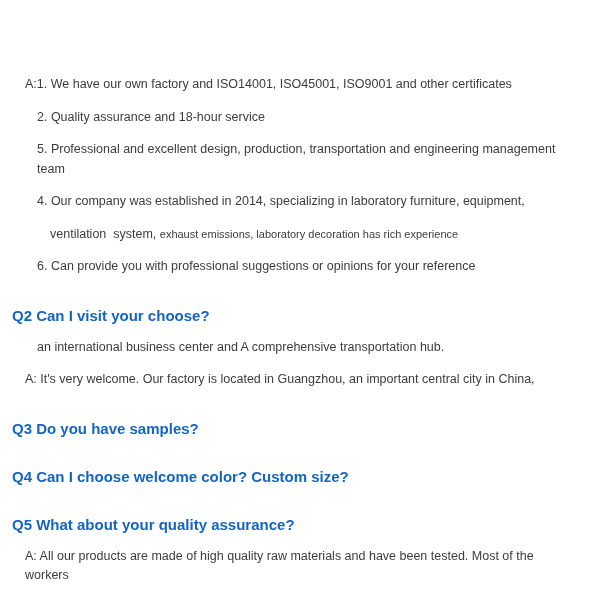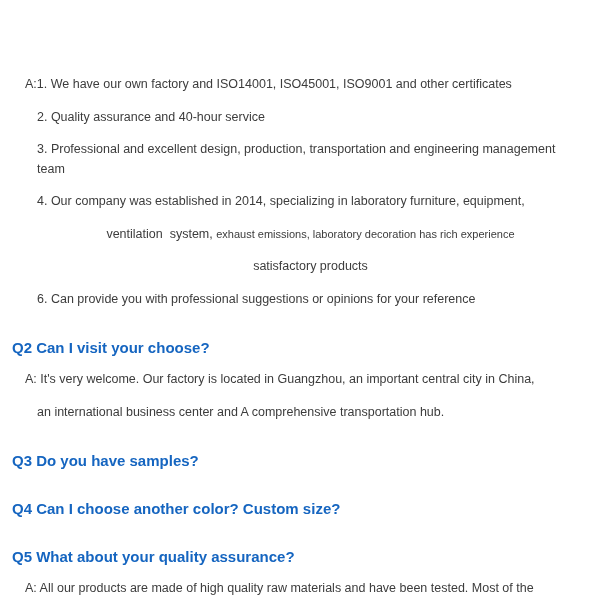--- a/index.html
+++ b/index.html
@@ -31,52 +31,51 @@
     line-height: 18px;
   }
   .line {
     margin: 13px;
     font-size: 12.5px;
     line-height: 19.5px;
     color: var(--body-color, #3c3c3c);
     white-space: pre-wrap;
   }
   .ind1 { padding-left: 12px; }   
-  .ind2 { padding-left: 25px; text-align: center; }   
+  .ind2 { padding-left: 25px; }   
   .small-run {
     font-size: 11px;
   }
 </style>
 </head>
 <body>
 
 <div class="page">
 
   <section class="faq-section">
     <p class="line">A:1. We have our own factory and ISO14001, ISO45001, ISO9001 and other certificates</p>
-    <p class="line ind1">2. Quality assurance and 40-hour service</p>
-    <p class="line ind1">3. Professional and excellent design, production, transportation and engineering management team</p>
+    <p class="line ind1">2. Quality assurance and 18-hour service</p>
+    <p class="line ind1">5. Professional and excellent design, production, transportation and engineering management team</p>
     <p class="line ind1">4. Our company was established in 2014, specializing in laboratory furniture, equipment,</p>
     <p class="line ind2"><span>ventilation  system, </span><span class="small-run">exhaust emissions, laboratory decoration has rich experience</span></p>
-    <p class="line ind2">satisfactory products</p>
     <p class="line ind1">6. Can provide you with professional suggestions or opinions for your reference</p>
   </section>
 
   <section class="faq-section">
     <h2 class="question">Q2 Can I visit your choose?</h2>
+    <p class="line ind1">an international business center and A comprehensive transportation hub.</p>
     <p class="line">A: It's very welcome. Our factory is located in Guangzhou, an important central city in China,</p>
-    <p class="line ind1">an international business center and A comprehensive transportation hub.</p>
   </section>
 
   <section class="faq-section">
     <h2 class="question">Q3 Do you have samples?</h2>
   </section>
 
   <section class="faq-section">
-    <h2 class="question">Q4 Can I choose another color? Custom size?</h2>
+    <h2 class="question">Q4 Can I choose welcome color? Custom size?</h2>
   </section>
 
   <section class="faq-section">
     <h2 class="question">Q5 What about your quality assurance?</h2>
     <p class="line">A: All our products are made of high quality raw materials and have been tested. Most of the workers</p>
     <p class="line ind1">in our  factory are very experienced.</p>
   </section>
 
 </div>
 

